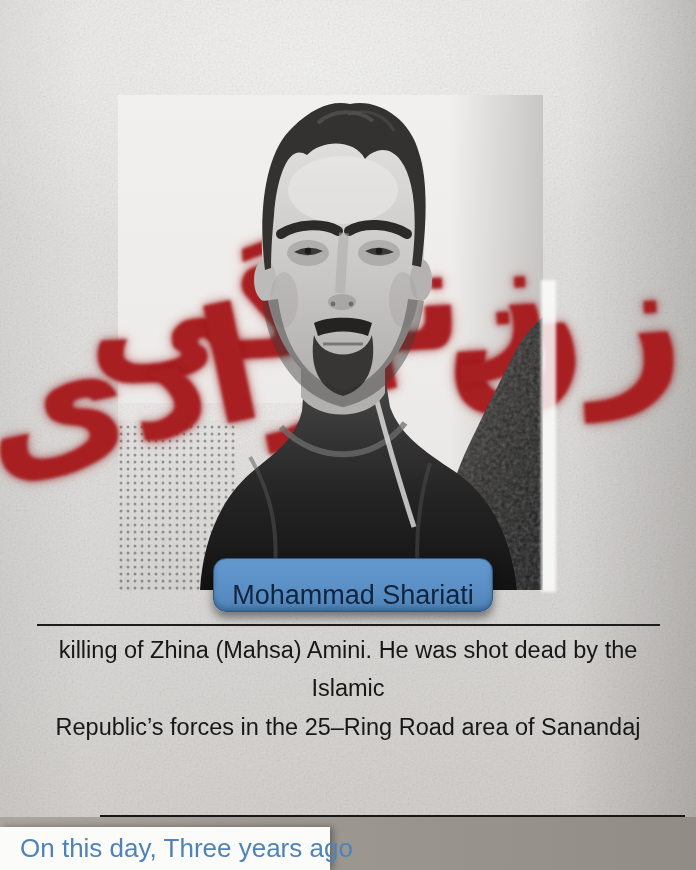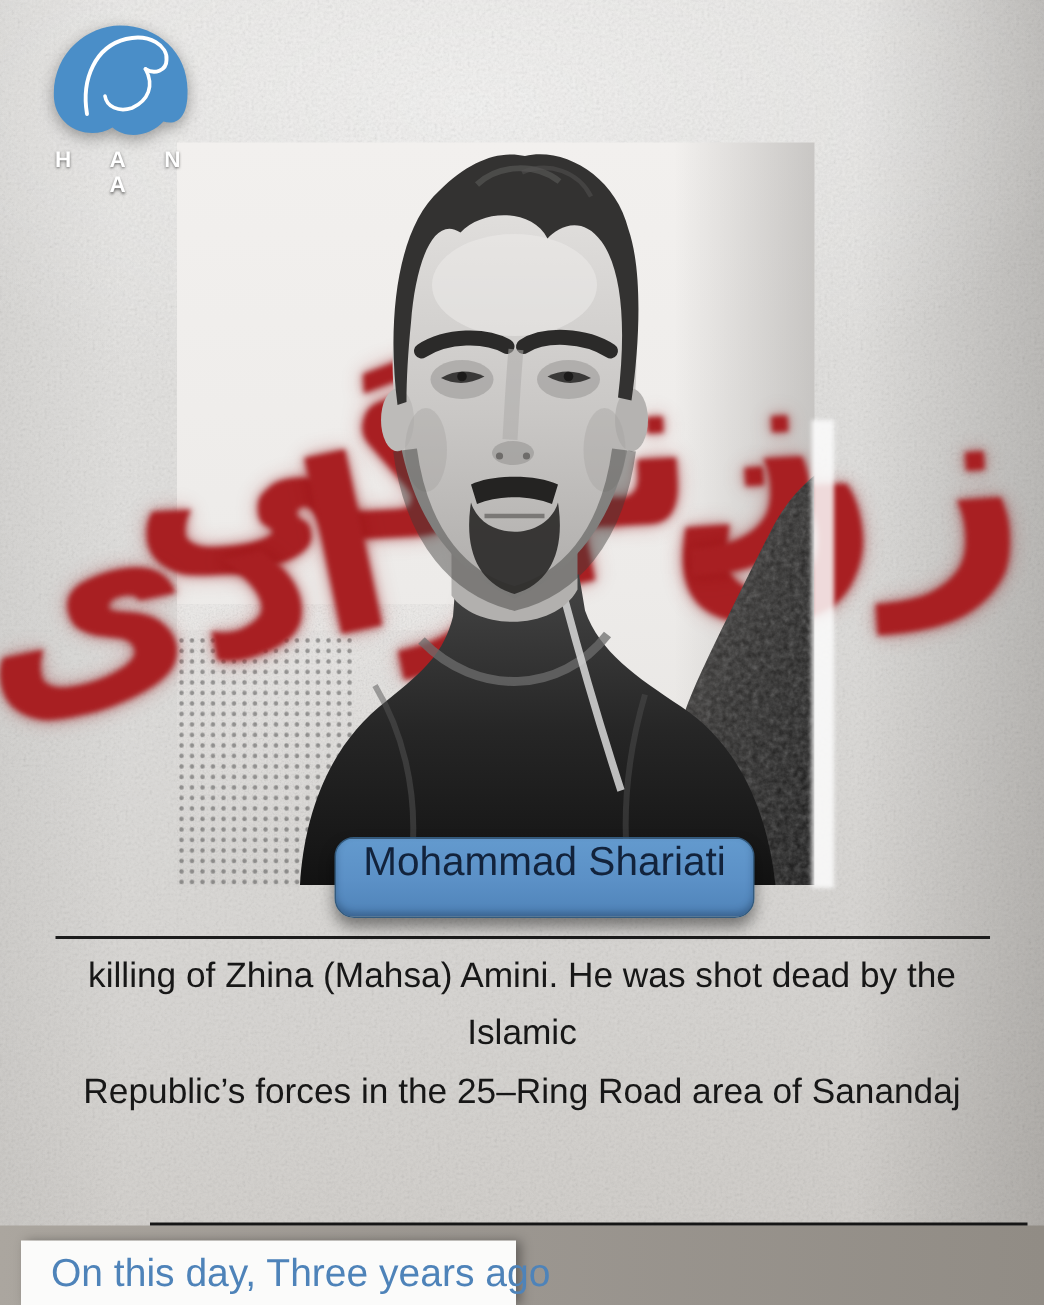--- a/index.html
+++ b/index.html
@@ -43,43 +43,43 @@
   
   .logo{position:absolute;left:20px;top:14px;width:120px;z-index:6;text-align:center;}
   .logo svg{display:block;margin:0 auto;filter:drop-shadow(0 3px 5px rgba(0,0,0,0.35));}
   .logo .wordmark{
     margin-top:2px;color:#fff;font-weight:bold;font-size:15px;letter-spacing:11px;
     text-shadow:0 1px 2px rgba(0,0,0,0.55);padding-left:8px;
   }
 
   
   .banner{
-    position:absolute;left:223px;top:558px;width:278px;height:52px;z-index:6;
+    position:absolute;left:213px;top:558px;width:278px;height:52px;z-index:6;
     background:linear-gradient(180deg,#639ace 0%,#5b90c6 55%,#4f83b8 100%);
     border:1px solid #335a7d;border-radius:13px;
     box-shadow:0 6px 10px rgba(0,0,0,0.45), inset 0 -3px 5px rgba(20,40,70,0.35);
-    display:flex;align-items:flex-start;justify-content:center;
+    display:flex;align-items:flex-end;justify-content:center;
   }
   .banner .name{font-size:27px;color:#12233c;font-weight:normal;}
 
   
   .divider-top{position:absolute;left:37px;top:624px;width:623px;height:2px;background:#1c1c1c;z-index:5;}
   .memorial{
     position:absolute;left:24px;top:631px;width:648px;z-index:5;
     color:#171717;font-size:23.5px;line-height:38.3px;text-align:center;
   }
   .divider-bottom{position:absolute;left:100px;top:815px;width:585px;height:2px;background:#161616;z-index:5;}
 
   
   .footer-band{
     position:absolute;left:0;top:817px;width:696px;height:53px;z-index:4;
     background:linear-gradient(90deg,#aba69f 0%,#9d9892 40%,#918c85 100%);
   }
   .footer-bar{
-    position:absolute;left:14px;top:827px;width:330px;height:43px;z-index:6;
+    position:absolute;left:0;top:827px;width:330px;height:43px;z-index:6;
     background:#fbfbfa;box-shadow:3px 0 7px rgba(0,0,0,0.35);
     display:flex;align-items:center;
   }
   .footer-bar .footer-label{color:#4e83b9;font-size:26px;padding-left:20px;white-space:nowrap;}
 </style>
 </head>
 <body>
 
 <div class="poster">
 
@@ -194,28 +194,20 @@
       <path d="M 152,205 C 160,265 190,295 225,304 C 260,295 290,265 298,205" fill="none" stroke="#3c3b3a" stroke-width="16" opacity="0.45"></path>
 
       <path d="M 196,228 C 210,221 240,221 254,228 L 250,241 C 235,235 215,235 200,241 Z" fill="#242322"></path>
       <path d="M 205,249 L 245,249" stroke="#7a7876" stroke-width="3"></path>
       <path d="M 196,240 C 191,272 201,294 225,301 C 249,294 259,272 254,240 C 246,266 204,266 196,240 Z" fill="#2c2b2a" opacity="0.92"></path>
     </g>
   </svg>
 
   <div class="photo-edge"></div>
 
-  <div class="logo">
-    <svg width="104" height="82" viewBox="0 0 104 82">
-      <path d="M 8,52 C 6,22 30,3 52,3 C 78,3 98,22 97,48 C 97,64 90,70 81,67 C 72,77 56,79 47,71 C 32,80 10,72 8,52 Z" fill="#4a8ec8"></path>
-      <path d="M 30,62 C 26,38 36,17 56,12 C 72,8 84,17 83,26 C 83,33 75,36 69,32" fill="none" stroke="#ffffff" stroke-width="2.6" stroke-linecap="round"></path>
-      <path d="M 69,32 C 75,43 71,53 60,58 C 51,61 43,57 42,50" fill="none" stroke="#ffffff" stroke-width="2.4" stroke-linecap="round"></path>
-    </svg>
-    <div class="wordmark">H A N A</div>
-  </div>
 
   <div class="banner">
     <span class="name">Mohammad Shariati</span>
   </div>
 
   <div class="divider-top"></div>
   <div class="memorial">
     <div>killing of Zhina (Mahsa) Amini. He was shot dead by the Islamic</div>
     <div>Republic’s forces in the 25–Ring Road area of Sanandaj</div>
   </div>

